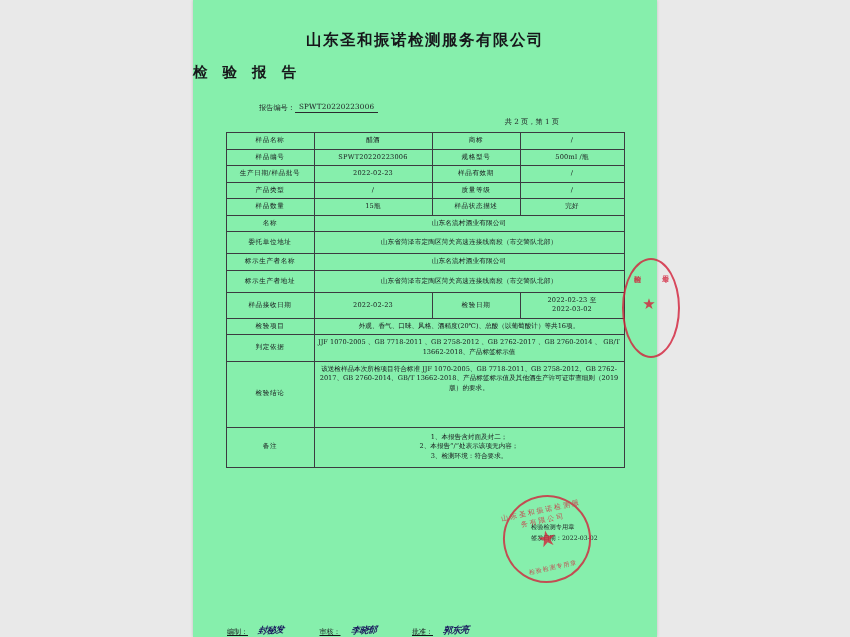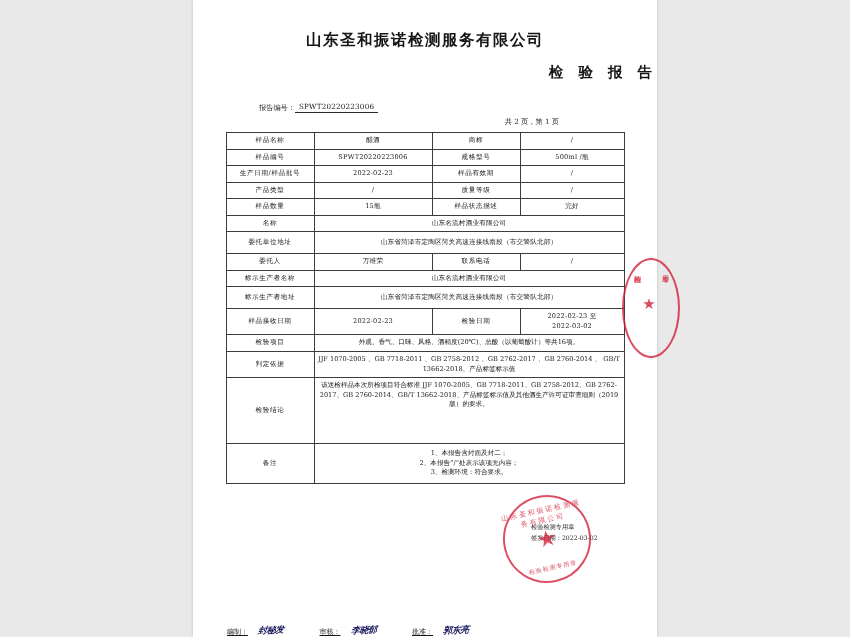--- a/index.html
+++ b/index.html
@@ -12,40 +12,40 @@
     height: 637px;
     font-family: "DejaVu Sans", "Liberation Sans", sans-serif;
     overflow: hidden;
   }
   .page {
     position: absolute;
     left: 193px;
     top: 0;
     width: 464px;
     height: 637px;
-    background: #ffffff;
+    background: #86efac;
     box-shadow: 0 0 3px rgba(0,0,0,0.18);
   }
   .sheet {
     position: relative;
     width: 100%;
     height: 100%;
     padding: 0;
   }
   .doc-title {
     text-align: center;
     font-family: "DejaVu Serif", "Liberation Serif", serif;
     font-weight: bold;
     color: #16161a;
     font-size: 15.5px;
     letter-spacing: 1.5px;
     margin-top: 30px;
   }
   .doc-subtitle {
-    text-align: right;
+    text-align: left;
     font-family: "DejaVu Serif", "Liberation Serif", serif;
     font-weight: bold;
     color: #16161a;
     font-size: 14.5px;
     letter-spacing: 5px;
     margin-top: 12px;
   }
   .report-no-row {
     margin-top: 20px;
     padding: 0 62px 0 66px;
@@ -281,26 +281,20 @@
 
         <tr>
           <td class="lbl">名称</td>
           <td class="val" colspan="3">山东名流村酒业有限公司</td>
         </tr>
         <tr class="tall">
           <td class="lbl">委托单位地址</td>
           <td class="val" colspan="3">山东省菏泽市定陶区菏关高速连接线南段（市交警队北部）</td>
         </tr>
 
-        <tr>
-          <td class="lbl">委托人</td>
-          <td class="val">万维荣</td>
-          <td class="lbl">联系电话</td>
-          <td class="val">/</td>
-        </tr>
 
         <tr>
           <td class="lbl">标示生产者名称</td>
           <td class="val" colspan="3">山东名流村酒业有限公司</td>
         </tr>
         <tr class="tall">
           <td class="lbl">标示生产者地址</td>
           <td class="val" colspan="3">山东省菏泽市定陶区菏关高速连接线南段（市交警队北部）</td>
         </tr>
 

